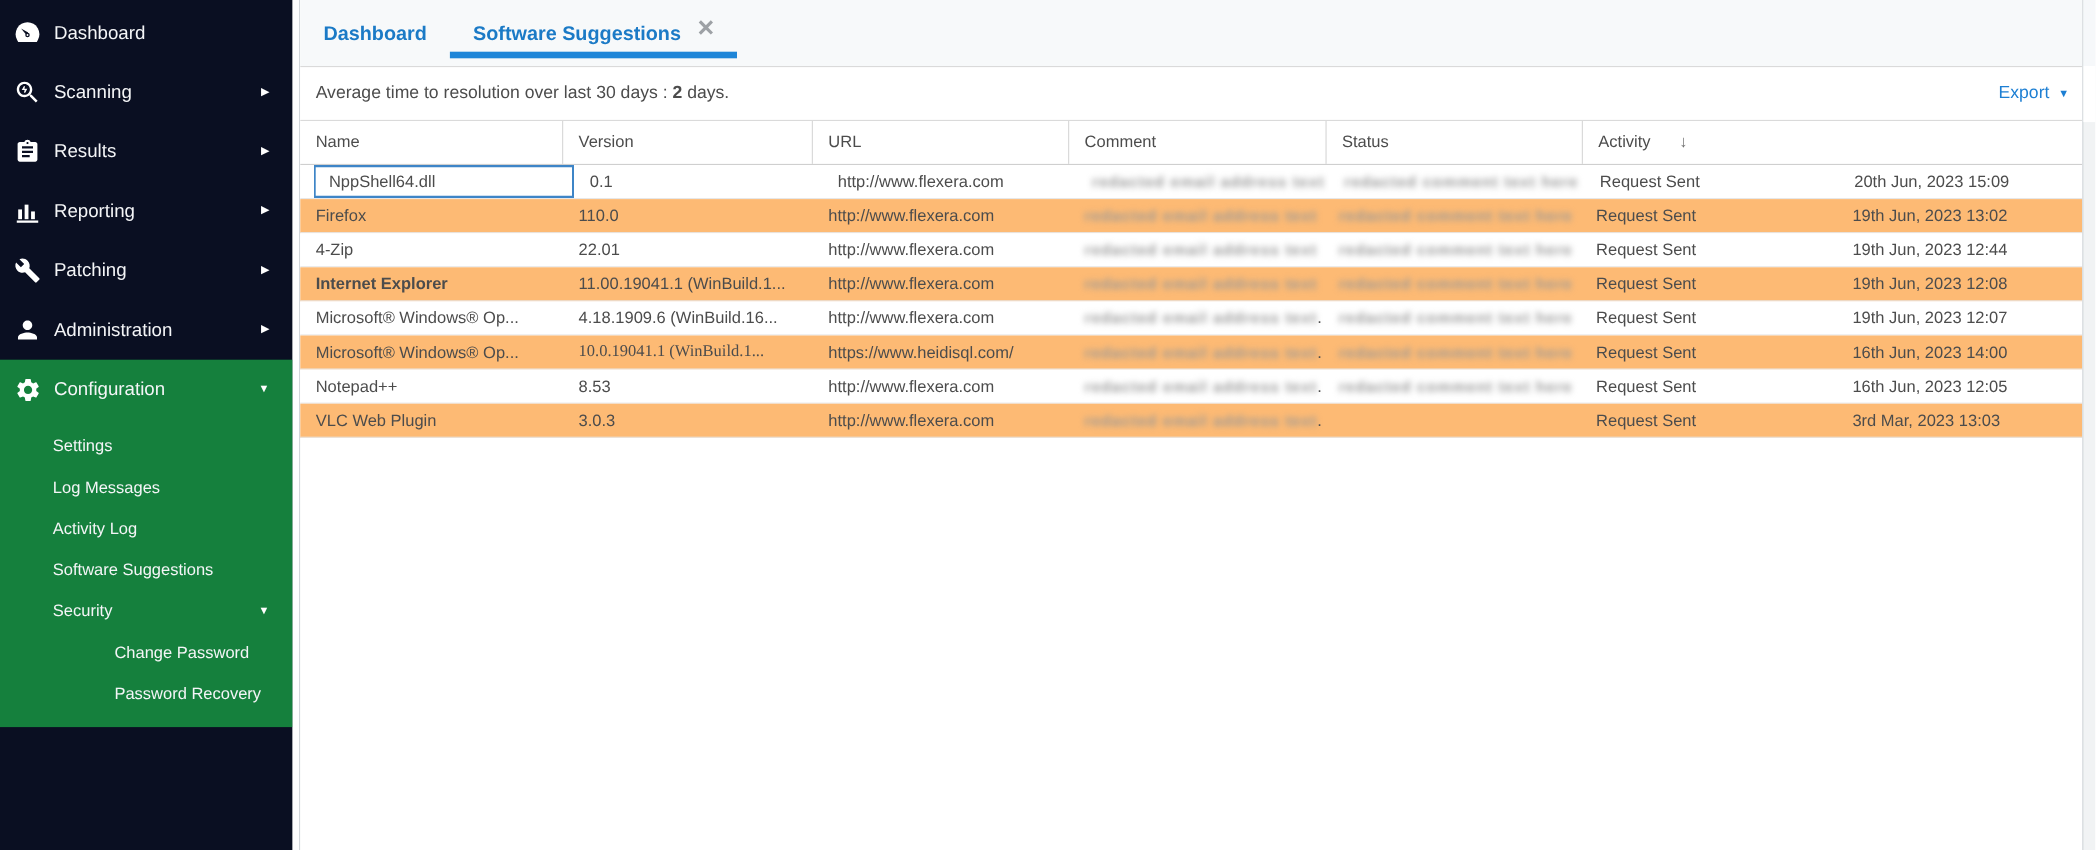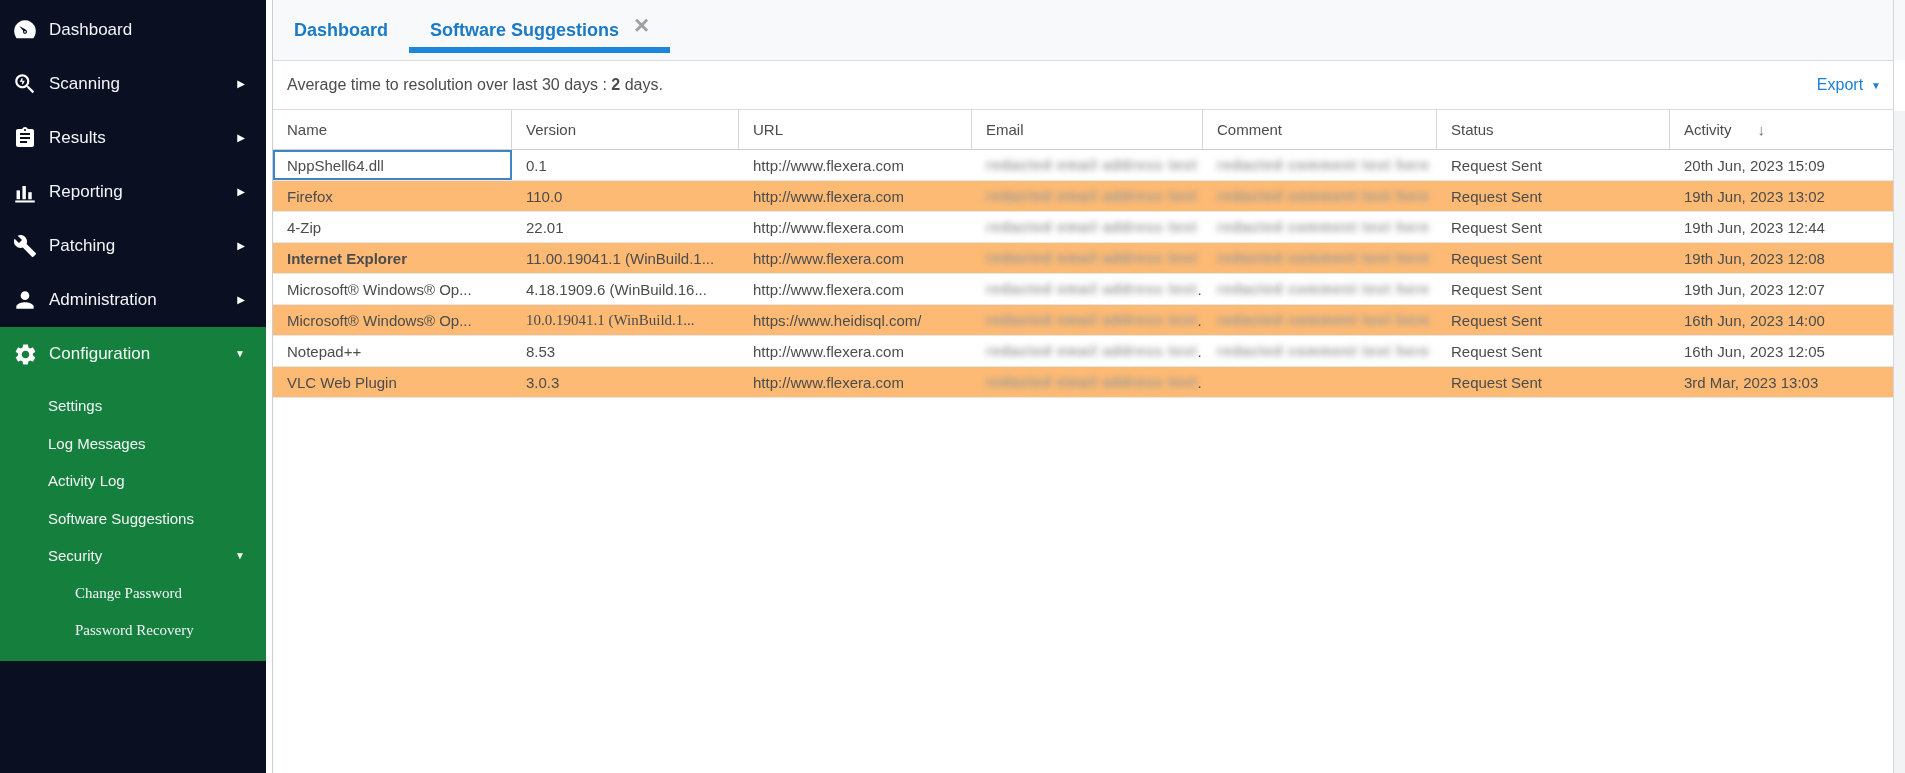--- a/index.html
+++ b/index.html
@@ -10,21 +10,21 @@
 
   
   #sidebar{position:absolute;left:0;top:0;width:266px;height:773px;background:#0a0f22;color:#f4f5f7;}
   #side-main{padding-top:3px;}
   .side-item{height:54px;display:flex;align-items:center;position:relative;}
   .side-item .ico{width:26px;height:26px;margin-left:12px;flex:0 0 26px;display:flex;align-items:center;justify-content:center;}
   .side-item .lbl{margin-left:11px;font-size:17px;white-space:nowrap;}
   .caret{position:absolute;right:21px;font-size:10px;color:#fff;line-height:1;}
   #config-section{background:#15803d;padding-bottom:11px;}
   .sub-item{height:37.5px;display:flex;align-items:center;padding-left:48px;font-size:15px;position:relative;white-space:nowrap;}
-  .sub-item.deep{padding-left:75px;font-family:Liberation Serif, serif;}
+  .sub-item.deep{padding-left:104px;}
   .sub-list{margin-top:6px;}
 
   
   #divider{position:absolute;left:266px;top:0;width:6px;height:773px;background:#fff;border-right:1px solid #c9ced3;}
 
   
   #content{position:absolute;left:273px;top:0;width:1620px;height:773px;background:#fff;}
 
   #tabbar{height:60px;background:#f7f9fa;display:flex;align-items:stretch;position:relative;}
   .tab{display:flex;align-items:center;padding:0 21px;font-size:18px;font-weight:bold;color:#1b7ac6;position:relative;}
@@ -185,37 +185,34 @@
     <div id="grid-header">
         <div class="th" style="width: 239px;">
           <span>Name</span>
         </div>
         <div class="th" style="width: 227px;">
           <span>Version</span>
         </div>
         <div class="th" style="width: 233px;">
           <span>URL</span>
         </div>
-        <div class="th" style="width: 231px;">
-          <span>Email</span>
-        </div>
         <div class="th" style="width: 234px;">
           <span>Comment</span>
         </div>
         <div class="th" style="width: 233px;">
           <span>Status</span>
         </div>
         <div class="th" style="width: 223px;">
           <span>Activity</span>
           <span class="sorticon">↓</span>
         </div>
       </div>
     <div id="grid-body">
         <div class="tr">
-          <div class="td selected" style="width: 239px;">NppShell64.dll</div>
+          <div class="td selected" style="width: 239px; margin-left: 12px;">NppShell64.dll</div>
           <div class="td" style="width: 227px;">0.1</div>
           <div class="td" style="width: 233px;">http://www.flexera.com</div>
           <div class="td" style="width: 231px;">
             <span class="blur">redacted email address text</span>
           </div>
           <div class="td" style="width: 234px;">
             <span class="blur">redacted comment text here</span>
           </div>
           <div class="td" style="width: 233px;">Request Sent</div>
           <div class="td" style="width: 223px; text-align: center;">20th Jun, 2023 15:09</div>

